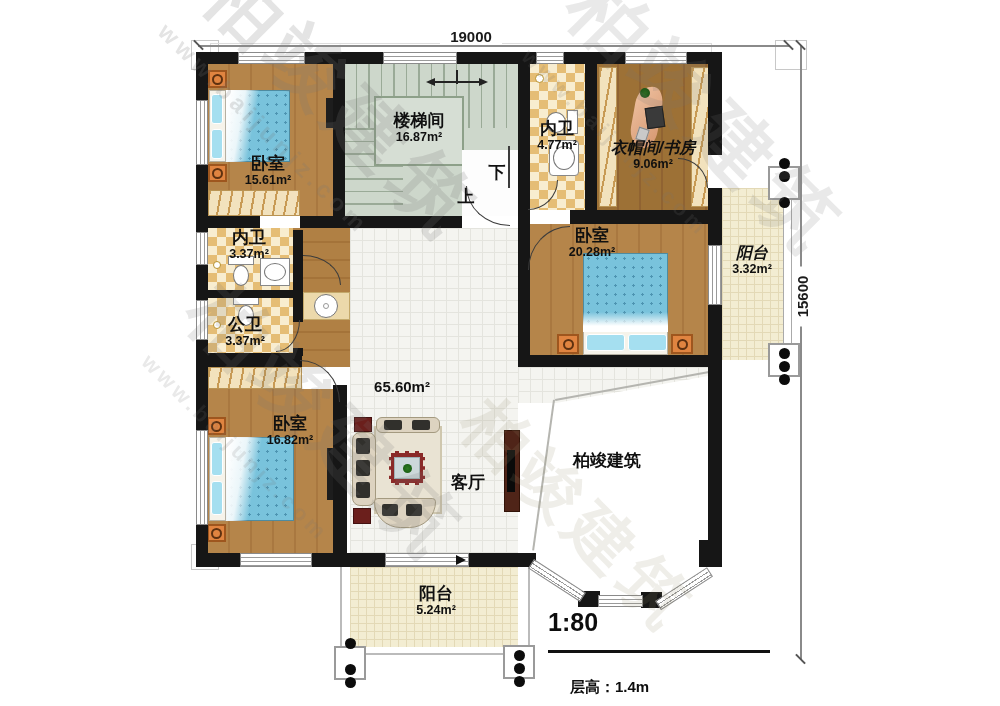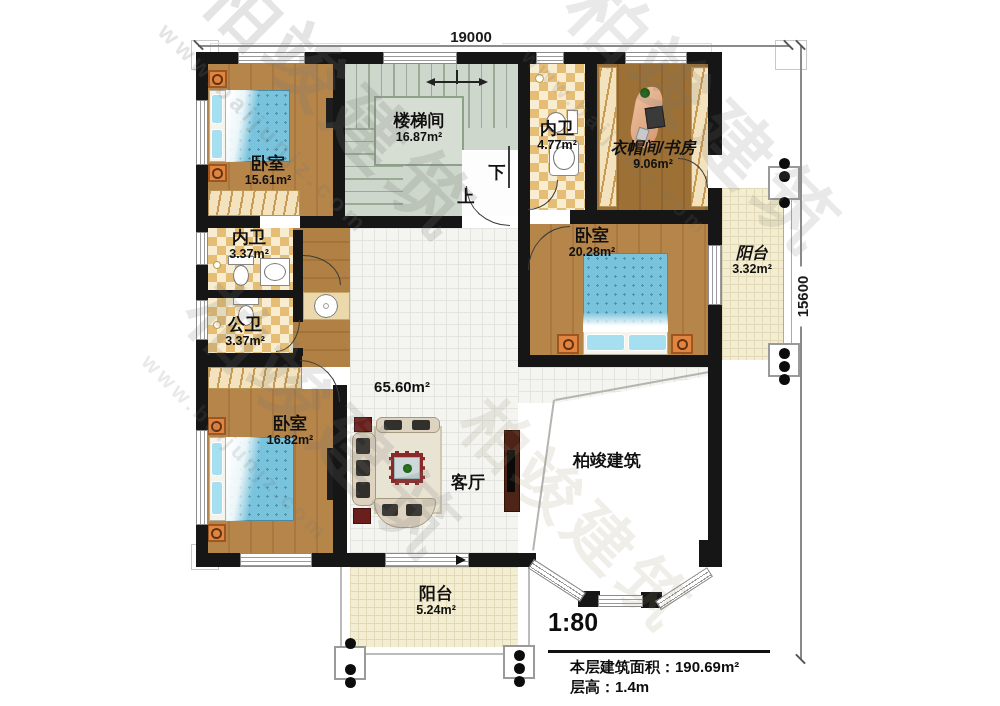--- a/index.html
+++ b/index.html
@@ -310,20 +310,17 @@
     <div class="rname">阳台</div>
     <div class="rarea">5.24m²</div>
   </div>
   <div class="rlabel" style="left:497px;top:161px;font-size:17px;">下</div>
   <div class="rlabel" style="left:466px;top:185px;font-size:17px;">上</div>
 
   <div class="title-row" style="left:548px;top:608px;">
     <span style="font-size:25px;font-weight:bold;">1:80</span>
   </div>
   <div class="abs" style="left:548px;top:650px;width:222px;height:3px;background:#111;z-index:70;"></div>
-  <div class="abs" style="left:570px;top:658px;z-index:70;font-size:15px;font-weight:bold;color:#0d0d0d;">
-    <span>本层建筑面积：</span><span>190.69m²</span>
-  </div>
   <div class="abs" style="left:570px;top:678px;z-index:70;font-size:15px;font-weight:bold;color:#0d0d0d;">
     <span>层高：</span><span>1.4m</span>
   </div>
 
 </div>
 
 </body></html>

